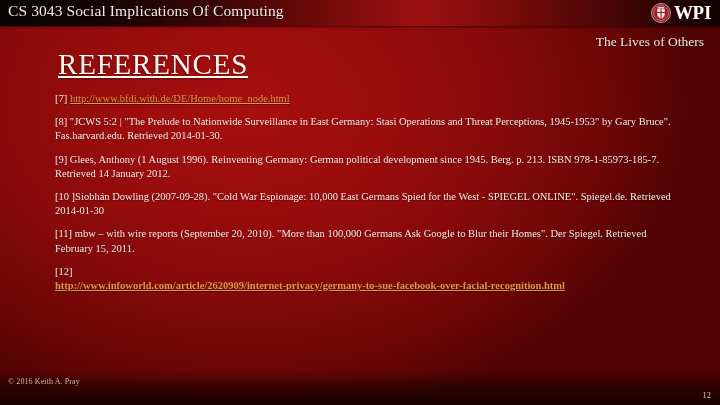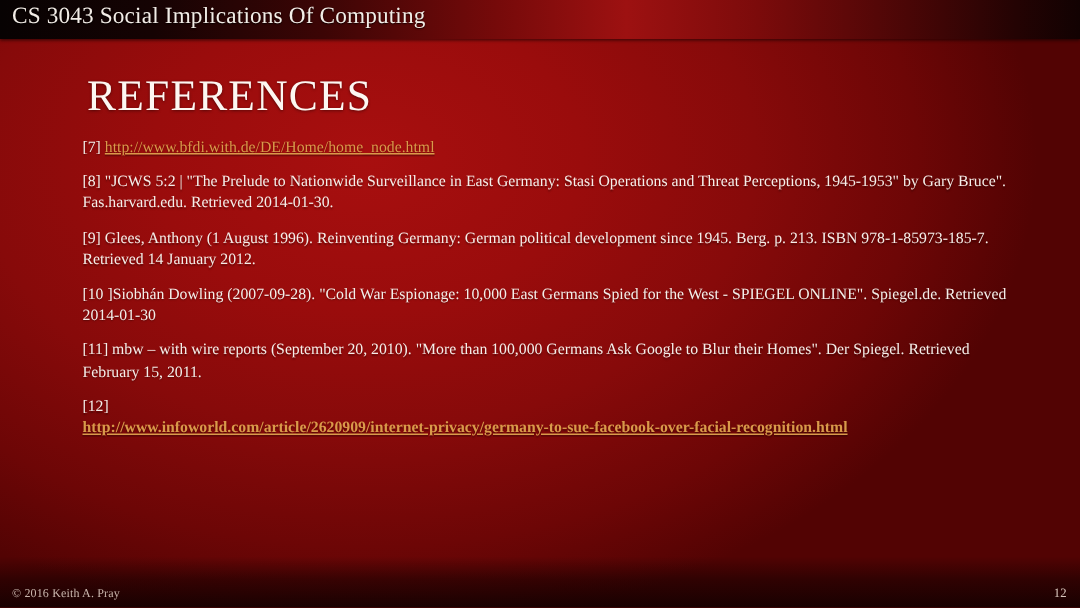--- a/index.html
+++ b/index.html
@@ -86,20 +86,21 @@
 
   
   .slide-title {
     position: absolute;
     left: 58px;
     top: 48px;
     font-size: 29px;
     color: #fdf7f2;
     letter-spacing: 0.8px;
     text-shadow: 0 1px 2px rgba(0,0,0,0.45);
+    text-decoration: underline;
   }
 
   
   .refs {
     position: absolute;
     left: 55px;
     top: 92px;
     width: 620px;
   }
   .ref {
@@ -125,21 +126,21 @@
     left: 0;
     bottom: 0;
     width: 720px;
     height: 34px;
     background-image: linear-gradient(to bottom, rgba(0,0,0,0.0) 0%, rgba(20,1,1,0.55) 45%, rgba(12,1,1,0.82) 100%);
     pointer-events: none;
   }
   .footer-copy {
     position: absolute;
     left: 8px;
-    bottom: 5px;
+    bottom: 19px;
     font-size: 8px;
     color: #c9b6ad;
     letter-spacing: 0.1px;
     white-space: nowrap;
   }
   .footer-page {
     position: absolute;
     right: 9px;
     bottom: 5px;
     font-size: 8.5px;
@@ -148,22 +149,34 @@
   }
 </style>
 </head>
 <body>
 
 <div class="slide">
 
   <div class="header-bar">
     <div class="header-title">CS 3043 Social Implications Of Computing</div>
 
+    <div class="header-logo">
+      <svg class="wpi-seal" viewBox="0 0 40 40">
+        <circle cx="20" cy="20" r="19" fill="#8c1020" stroke="#d8c9b0" stroke-width="1.6"></circle>
+        <circle cx="20" cy="20" r="15" fill="#a8172a" stroke="#e6dcc8" stroke-width="0.9"></circle>
+        <path d="M12 11 h16 v11 q0 7 -8 10 q-8 -3 -8 -10 z" fill="#f2ece0" stroke="#7d0c18" stroke-width="0.8"></path>
+        <path d="M20 11 v21" stroke="#a8172a" stroke-width="2.2"></path>
+        <path d="M12 19 h16" stroke="#a8172a" stroke-width="2.2"></path>
+        <path d="M14 8 h12 v3 h-12 z" fill="#e6dcc8"></path>
+      </svg>
+      <span class="wpi-word">WPI</span>
+    </div>
   </div>
 
+  <div class="subtitle">The Lives of Others</div>
 
   <div class="slide-title">REFERENCES</div>
 
   <div class="refs">
 
     <div class="ref">
       <span>[7] </span><a class="ref-link">http://www.bfdi.with.de/DE/Home/home_node.html</a>
     </div>
 
     <div class="ref">

